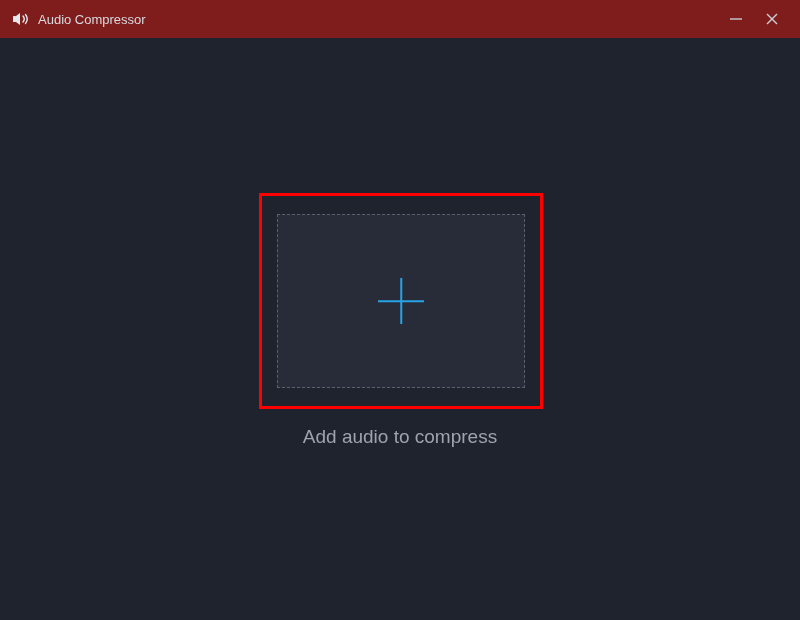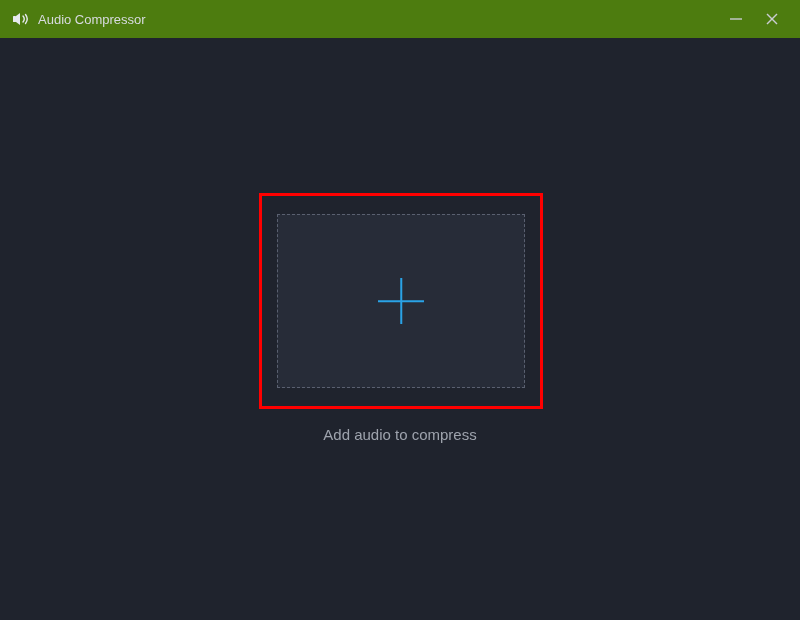--- a/index.html
+++ b/index.html
@@ -8,21 +8,21 @@
     background: #1f232d;
     font-family: -apple-system, BlinkMacSystemFont, "Segoe UI", Arial, sans-serif;
     color: #c9ccd1;
     user-select: none;
   }
   .titlebar {
     height: 38px;
     display: flex;
     align-items: center;
     padding: 0 10px 0 12px;
-    background: #4d7c0f;
+    background: #7f1d1d;
   }
   .titlebar .app-icon {
     display: flex;
     align-items: center;
     margin-right: 8px;
   }
   .titlebar .title {
     font-size: 13px;
     color: #d8dbe0;
     flex: 0 0 auto;
@@ -87,21 +87,21 @@
     height: 1.5px;
     width: 100%;
     transform: translateY(-50%);
   }
   .hint {
     position: absolute;
     top: 388px;
     left: 0;
     width: 100%;
     text-align: center;
-    font-size: 15px;
+    font-size: 19px;
     color: #9ea3ad;
   }
 </style>
 </head>
 <body>
 
 <div class="titlebar">
   <span class="app-icon">
     <svg width="18" height="16" viewBox="0 0 18 16">
       <g fill="none" stroke="#e6e9ee" stroke-width="1.4" stroke-linecap="round">

